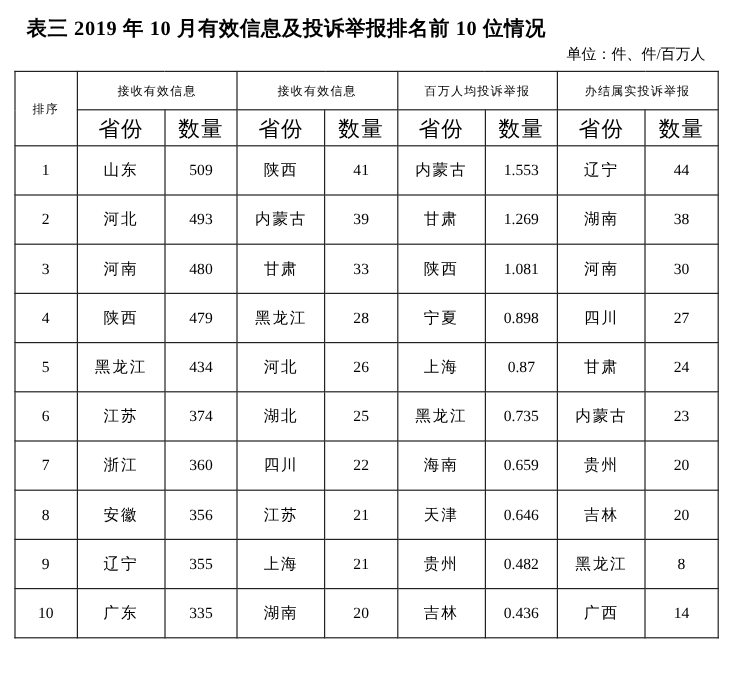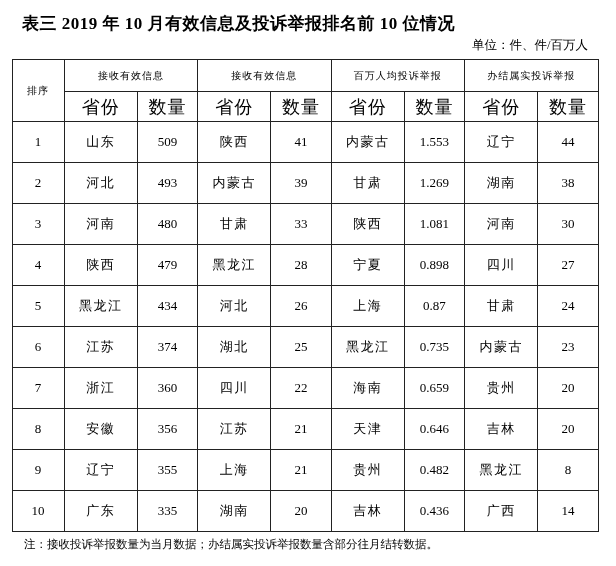--- a/index.html
+++ b/index.html
@@ -231,15 +231,14 @@
         <td class="prov">湖南</td>
         <td class="num">20</td>
         <td class="prov">吉林</td>
         <td class="num">0.436</td>
         <td class="prov">广西</td>
         <td class="num">14</td>
       </tr>
     </tbody>
   </table>
 
-  <div class="footnote">注：接收投诉举报数量为当月数据；办结属实投诉举报数量含部分往月结转数据。</div>
 
 </div>
 
 </body></html>

